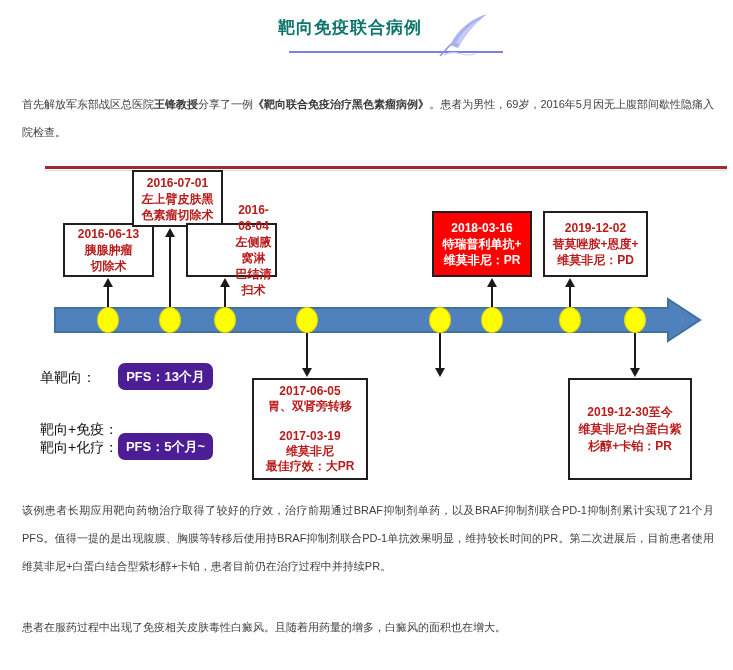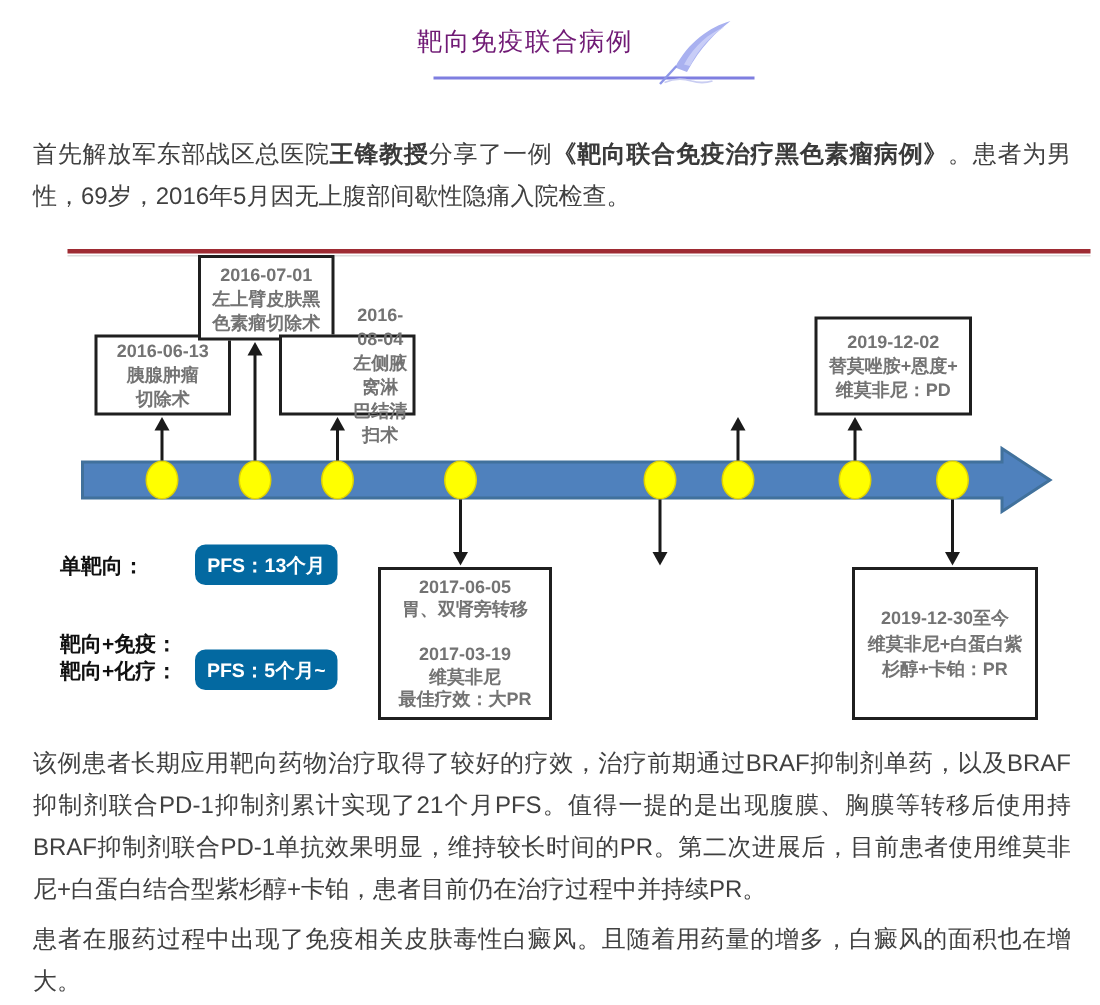--- a/index.html
+++ b/index.html
@@ -2,38 +2,38 @@
 <html><head>
 <meta charset="utf-8">
 <style>
   * { margin: 0; padding: 0; box-sizing: border-box; }
   html, body { background: #ffffff; }
   body { font-family: "Liberation Sans", "DejaVu Sans", sans-serif; }
   .canvas { position: relative; width: 733px; height: 670px; background: #fff; overflow: hidden; }
 
   
   .title-wrap { position: absolute; left: 0; top: 16px; width: 700px; text-align: center; }
-  .page-title { font-size: 17px; font-weight: normal; color: #701a75; letter-spacing: 1px; }
+  .page-title { font-size: 17px; font-weight: bold; color: #0f766e; letter-spacing: 1px; }
   .title-underline { position: absolute; left: 289px; top: 51px; width: 214px; height: 2px; background: #7e7ee0; }
   .feather { position: absolute; left: 433px; top: 12px; width: 62px; height: 46px; }
 
   
-  .para { position: absolute; left: 22px; width: 692px; font-size: 16px; line-height: 28px;
+  .para { position: absolute; left: 22px; width: 692px; font-size: 11px; line-height: 28px;
           color: #404040; text-align: justify; }
   .para b { color: #3a3a3a; }
   .intro { top: 90px; }
   .p1 { top: 496px; }
   .p2 { top: 613px; }
 
   
   .diagram { position: absolute; left: 0; top: 165px; width: 733px; height: 330px; }
   .top-rule { position: absolute; left: 45px; top: 1px; width: 682px; height: 3px; background: #9e2b33; }
   .top-rule-shadow { position: absolute; left: 45px; top: 5px; width: 682px; height: 1px; background: #dcdcdc; }
 
-  .ebox { position: absolute; border: 2px solid #1f1f1f; background: #fff; color: #737373;
+  .ebox { position: absolute; border: 2px solid #1f1f1f; background: #fff; color: #b91c1c;
           display: flex; align-items: center; justify-content: center; text-align: center; }
   .ebox-text { white-space: pre-line; font-weight: bold; font-size: 12px; line-height: 16px; }
   .ebox.red { background: #fe0000; color: #ffffff; }
 
   .box-a { left: 132px; top: 5px;  width: 91px;  height: 57px; }
   .box-b { left: 63px;  top: 58px; width: 91px;  height: 54px; }
   .box-c { left: 186px; top: 58px; width: 91px;  height: 54px; padding-left: 44px; }
   .box-d { left: 432px; top: 46px; width: 100px; height: 66px; }
   .box-e { left: 543px; top: 46px; width: 105px; height: 66px; }
   .box-f { left: 252px; top: 213px; width: 116px; height: 102px; }
@@ -49,23 +49,23 @@
          background: #ffff00; border: 1px solid #e0d200; }
 
   .conn-line { position: absolute; width: 2px; background: #1a1a1a; }
   .conn-head-up { position: absolute; width: 0; height: 0;
                   border-left: 5px solid transparent; border-right: 5px solid transparent;
                   border-bottom: 9px solid #1a1a1a; }
   .conn-head-down { position: absolute; width: 0; height: 0;
                     border-left: 5px solid transparent; border-right: 5px solid transparent;
                     border-top: 9px solid #1a1a1a; }
 
-  .legend-label { position: absolute; left: 40px; font-size: 14px; font-weight: bold; color: #111; }
-  .pfs-pill { position: absolute; left: 130px; width: 95px; height: 27px; border-radius: 7px;
-              background: #0369a1; color: #fff; font-weight: bold; font-size: 13px;
+  .legend-label { position: absolute; left: 40px; font-size: 14px; font-weight: normal; color: #111; }
+  .pfs-pill { position: absolute; left: 118px; width: 95px; height: 27px; border-radius: 7px;
+              background: #4c1d95; color: #fff; font-weight: bold; font-size: 13px;
               display: flex; align-items: center; justify-content: center; }
 </style>
 </head>
 <body>
 
 <div class="canvas">
 
   <div class="title-wrap">
     <span class="page-title">靶向免疫联合病例</span>
   </div>
@@ -90,20 +90,25 @@
       </div>
     <div class="ebox box-a">
         <span class="ebox-text">2016-07-01
 左上臂皮肤黑
 色素瘤切除术</span>
       </div>
     <div class="ebox box-c">
         <span class="ebox-text">2016-08-04
 左侧腋窝淋
 巴结清扫术</span>
+      </div>
+    <div class="ebox red box-d">
+        <span class="ebox-text">2018-03-16
+特瑞普利单抗+
+维莫非尼：PR</span>
       </div>
     <div class="ebox box-e">
         <span class="ebox-text">2019-12-02
 替莫唑胺+恩度+
 维莫非尼：PD</span>
       </div>
 
     <svg class="arrow-svg" width="660" height="58" viewBox="0 0 660 58">
       <polygon points="5,17 618,17 618,8 650,29 618,50 618,41 5,41" fill="#4f81bd" stroke="#41719c" stroke-width="2"></polygon>
     </svg>

